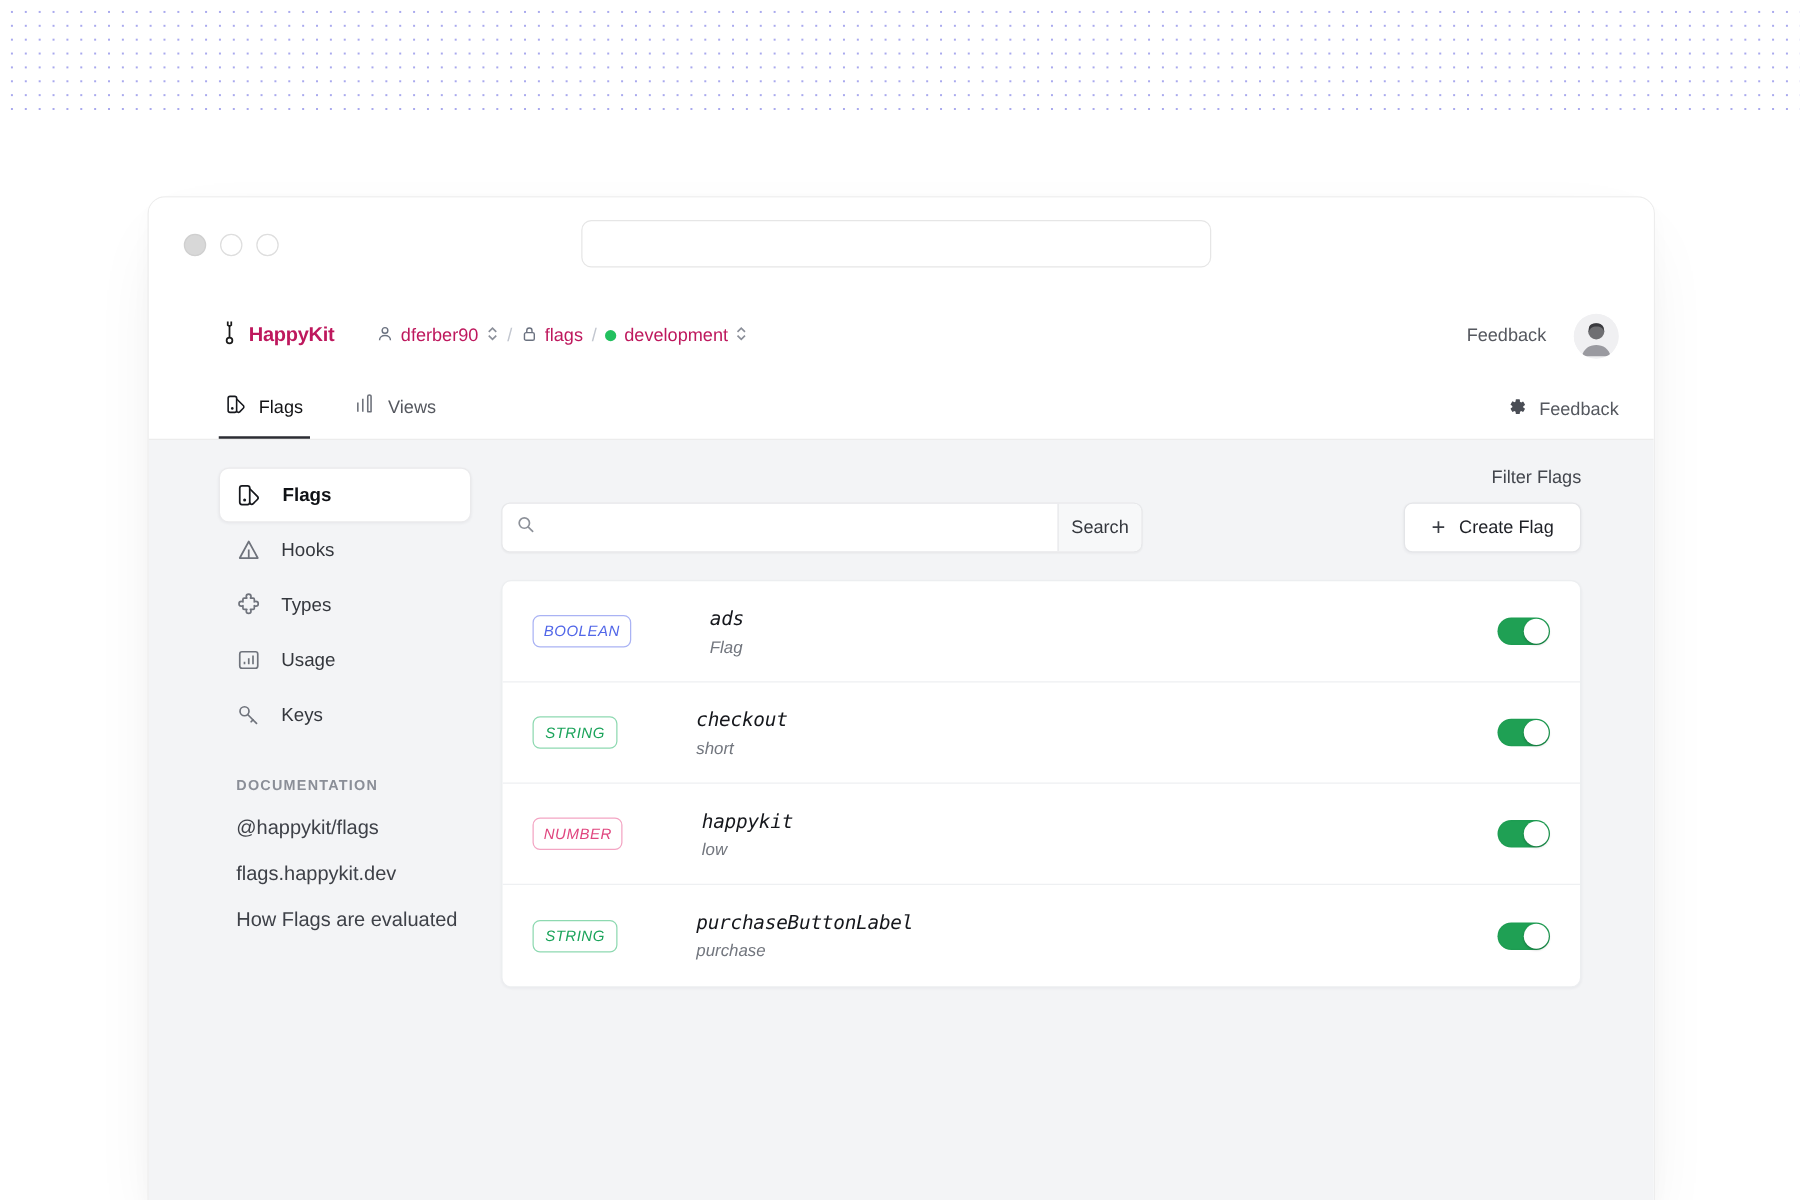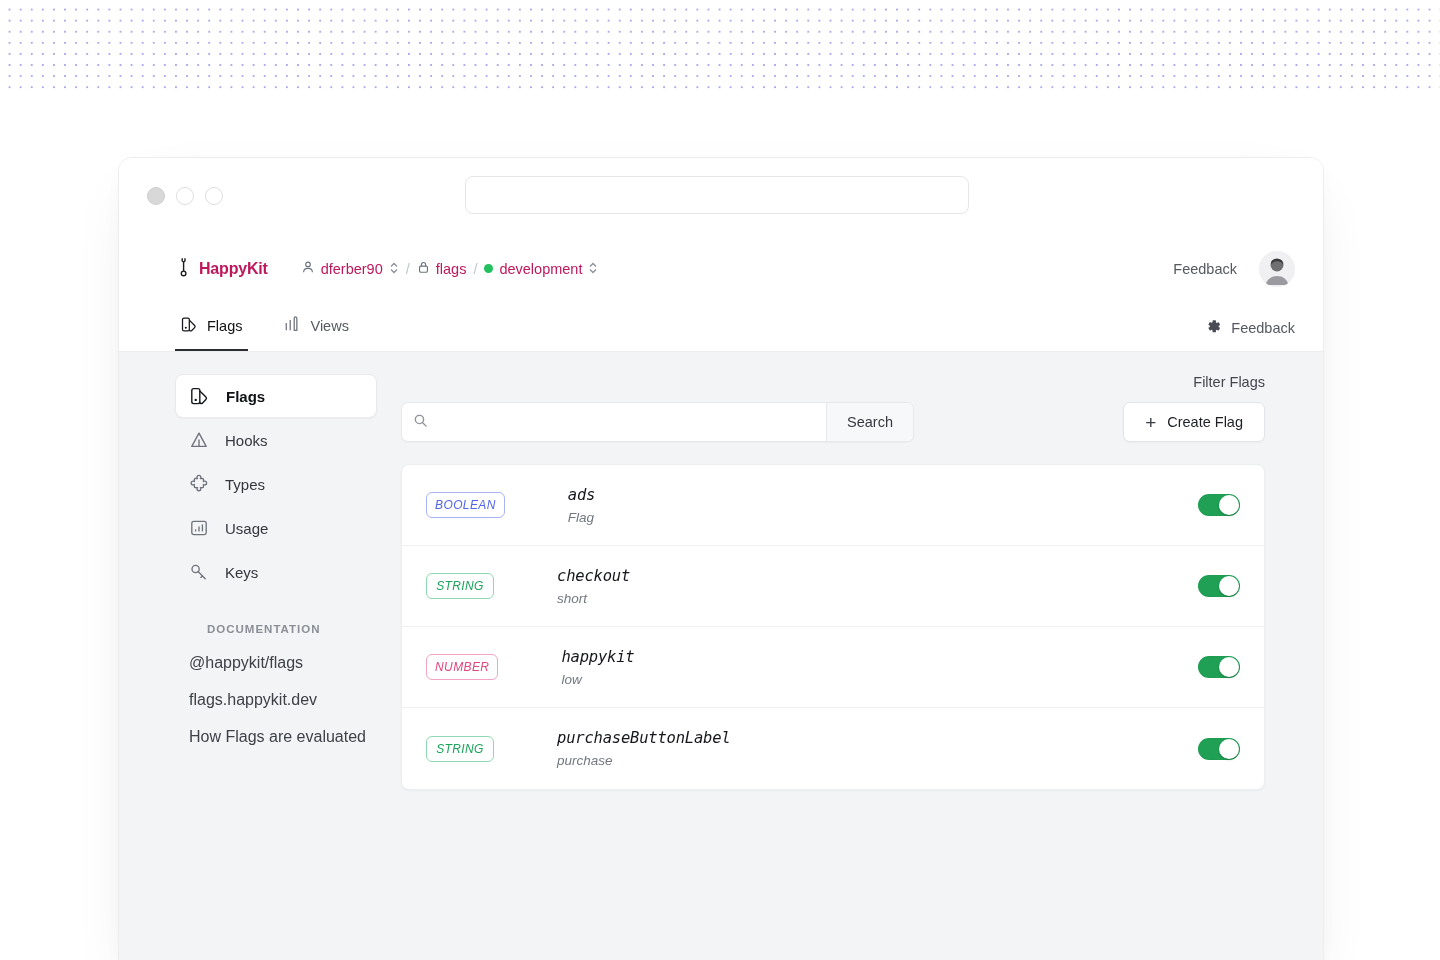--- a/index.html
+++ b/index.html
@@ -208,21 +208,21 @@
     background: #ffffff;
     border: 1px solid #eaeaec;
     font-weight: bold;
     color: #0f1115;
     box-shadow: 0 1px 2px rgba(16,24,40,.04);
   }
   .nav-icon { width: 20px; height: 20px; display: block; color: #6f737c; flex: 0 0 20px; }
   .nav-item.active .nav-icon { color: #16181d; }
 
   .doc-head {
-    margin: 29px 0 0 32px;
+    margin: 29px 0 0 14px;
     font-size: 11.5px;
     letter-spacing: 1.0px;
     font-weight: bold;
     color: #8a8e97;
   }
   .doc-link {
     margin: 19px 0 0 14px;
     font-size: 16px;
     color: #3e4148;
     cursor: pointer;
@@ -265,21 +265,21 @@
     border: 0;
     outline: 0;
     width: 100%;
     font-size: 14px;
     font-family: "Liberation Sans", sans-serif;
     color: #22252b;
     background: transparent;
   }
   .search-btn {
     flex: 0 0 auto;
-    padding: 0 20px;
+    padding: 0 10px;
     display: flex;
     align-items: center;
     justify-content: center;
     font-size: 14.5px;
     color: #35383e;
     background: #f7f8f9;
     border-left: 1px solid #e7e8ea;
     cursor: pointer;
   }
   .create-btn {

